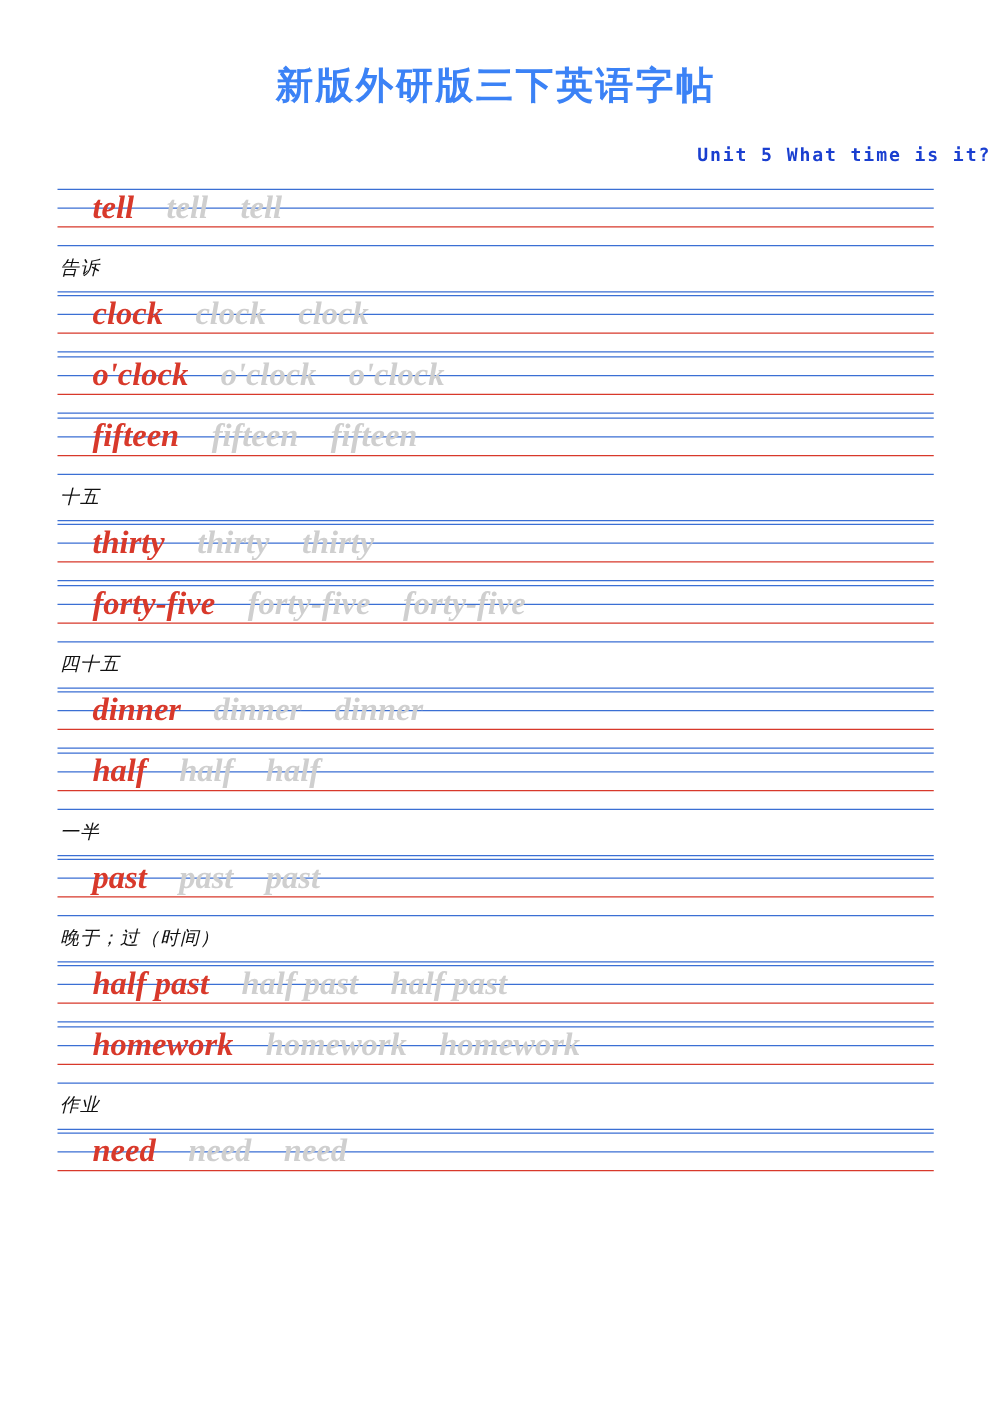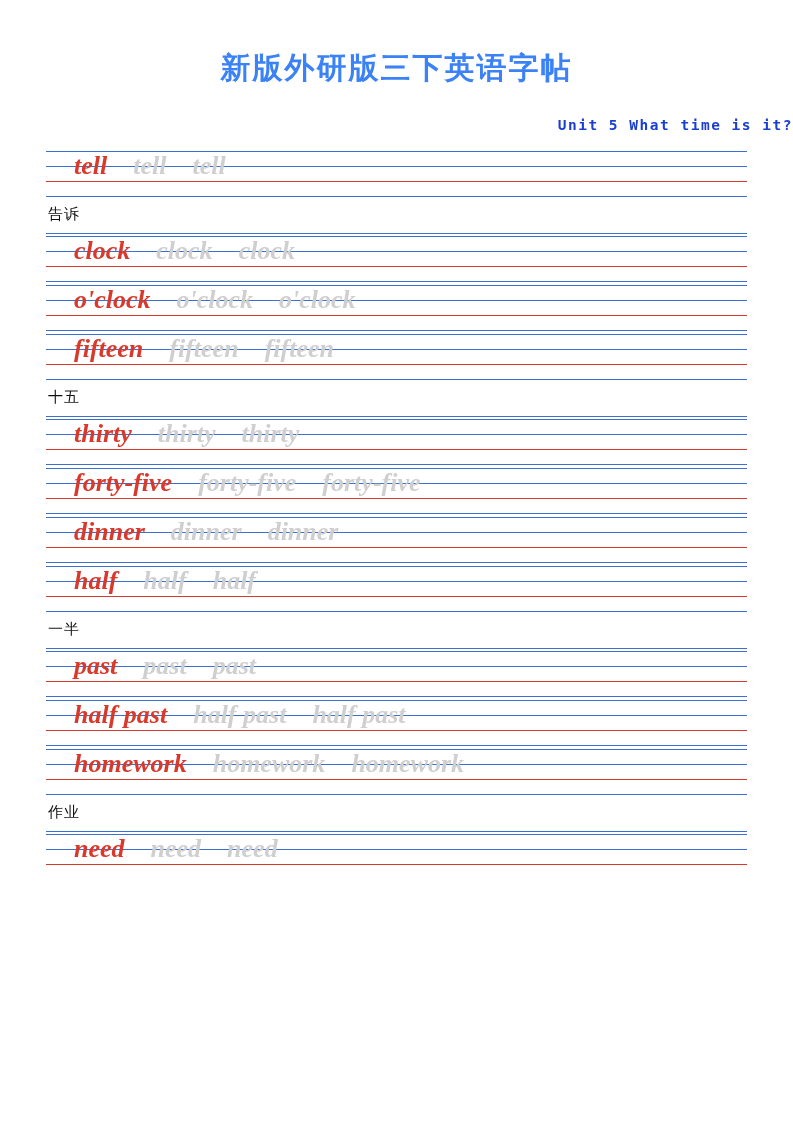--- a/index.html
+++ b/index.html
@@ -88,20 +88,21 @@
   .word.faint { color: #cfcfcf; font-weight: bold; }
   .gap { display: inline-block; width: 26px; }
 
   
   .meaning-row {
     position: relative;
     height: 36px;
     width: 701px;
     border-bottom: 1px solid #3b6fd4;
     box-sizing: border-box;
+    font-style: italic;
   }
   .meaning-row .cn {
     position: absolute;
     left: 2px;
     top: 7px;
     font-family: "Liberation Serif", serif;
     font-size: 15px;
     color: #111111;
     letter-spacing: 1px;
   }
@@ -193,20 +194,23 @@
         <div class="rule r3"></div>
         <div class="rule r4"></div>
         <div class="words">
           <span class="word solid">forty-five</span>
           <span class="gap"></span>
           <span class="word faint">forty-five</span>
           <span class="gap"></span>
           <span class="word faint">forty-five</span>
         </div>
       </div>
+      <div class="meaning-row">
+        <div class="cn">四十五</div>
+      </div>
       <div class="write-row">
         <div class="rule r1"></div>
         <div class="rule r2"></div>
         <div class="rule r3"></div>
         <div class="rule r4"></div>
         <div class="words">
           <span class="word solid">dinner</span>
           <span class="gap"></span>
           <span class="word faint">dinner</span>
           <span class="gap"></span>
@@ -235,20 +239,23 @@
         <div class="rule r3"></div>
         <div class="rule r4"></div>
         <div class="words">
           <span class="word solid">past</span>
           <span class="gap"></span>
           <span class="word faint">past</span>
           <span class="gap"></span>
           <span class="word faint">past</span>
         </div>
       </div>
+      <div class="meaning-row">
+        <div class="cn">晚于；过（时间）</div>
+      </div>
       <div class="write-row">
         <div class="rule r1"></div>
         <div class="rule r2"></div>
         <div class="rule r3"></div>
         <div class="rule r4"></div>
         <div class="words">
           <span class="word solid">half past</span>
           <span class="gap"></span>
           <span class="word faint">half past</span>
           <span class="gap"></span>

